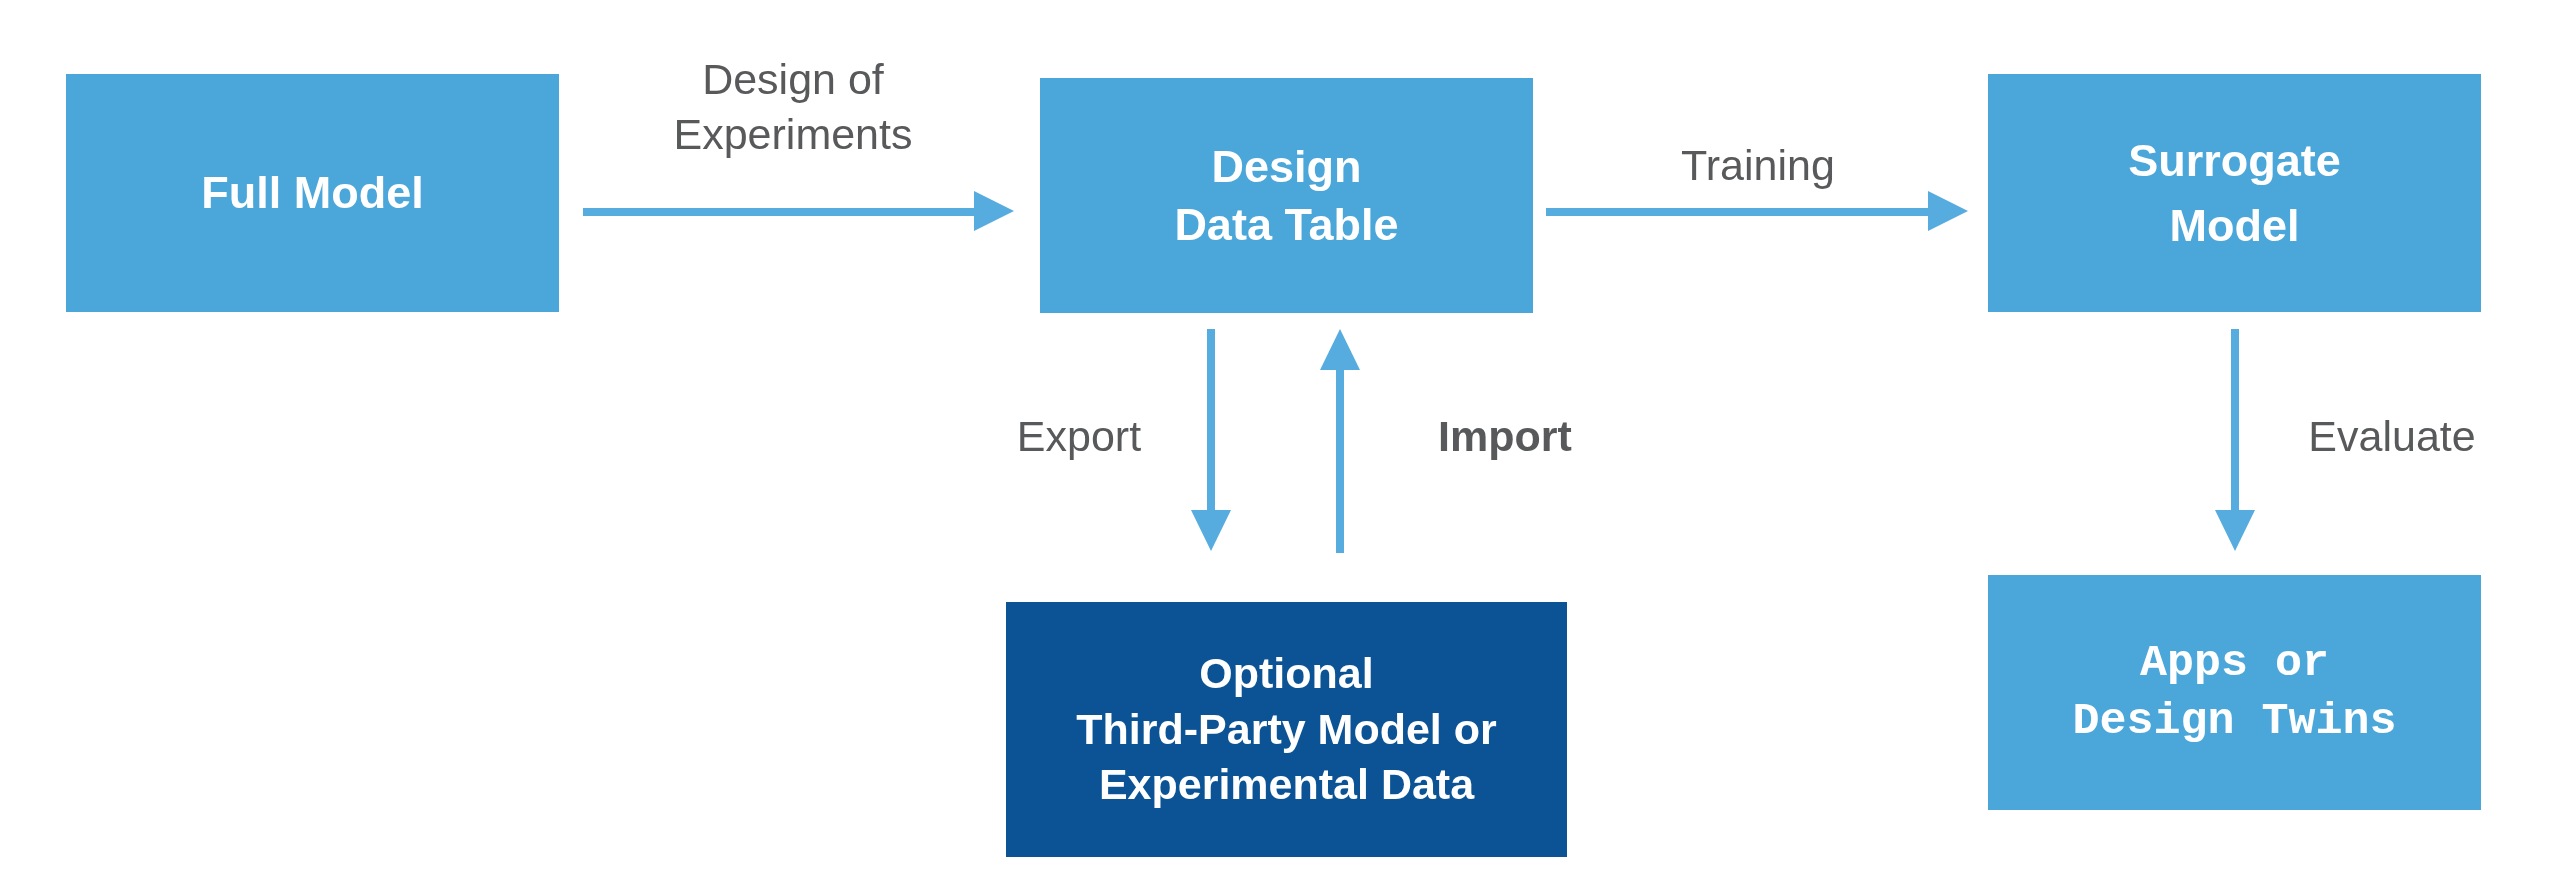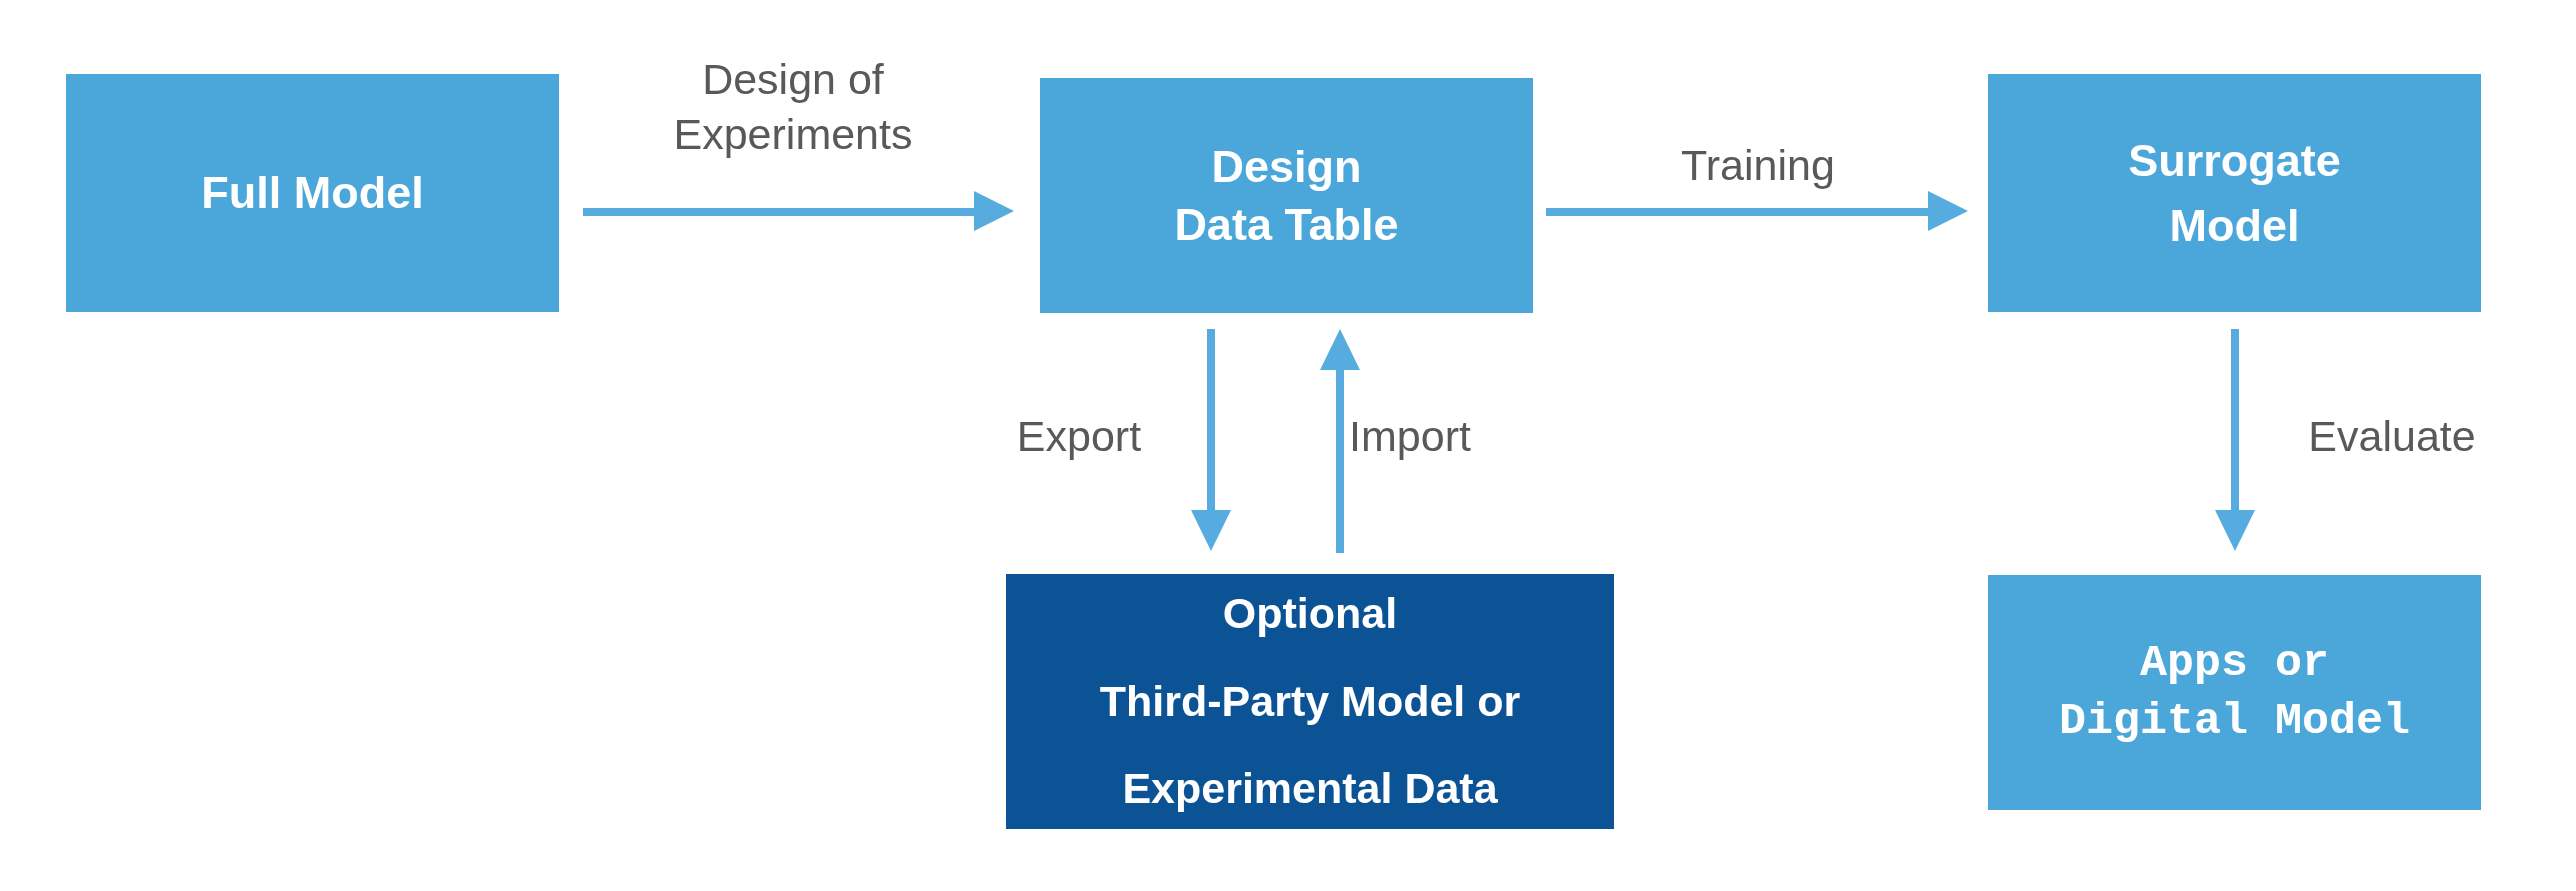--- a/index.html
+++ b/index.html
@@ -29,37 +29,37 @@
     font-size: 45px;
     line-height: 1.27;
   }
   .node.light { background: var(--node-light, #4BA7D9); }
   .node.dark  { background: var(--node-dark, #0B5394); font-size: 43px; line-height: 1.3; }
   .node span { display: block; }
 
   #n-full { left: 66px;   top: 74px; width: 493px; height: 238px; }
   #n-ddt  { left: 1040px; top: 78px; width: 493px; height: 235px; }
   #n-surr { left: 1988px; top: 74px; width: 493px; height: 238px; gap: 8px; }
-  #n-opt  { left: 1006px; top: 574px; width: 608px; height: 255px; gap: 32px; }
+  #n-opt  { left: 1006px; top: 602px; width: 561px; height: 255px; }
   #n-apps { left: 1988px; top: 575px; width: 493px; height: 235px; font-family: Liberation Mono, monospace; }
 
   
   .elabel {
     position: absolute;
     color: var(--label-text, #58595B);
     font-size: 43px;
     line-height: 1.27;
     text-align: center;
   }
   .elabel span { display: block; }
 
   #l-doe      { left: 618px;  top: 52px;  width: 350px; }
   #l-training { left: 1611px; top: 138px; width: 294px; }
   #l-export   { left: 939px; top: 409px; width: 280px; }
-  #l-import   { left: 1270px; top: 409px; width: 280px; }
+  #l-import   { left: 1365px; top: 409px; width: 280px; font-weight: bold; }
   #l-evaluate { left: 2252px; top: 409px; width: 280px; }
 
   
   .shaft {
     position: absolute;
     background: var(--arrow, #56ACDE);
   }
   .head {
     position: absolute;
     width: 0;
@@ -117,21 +117,21 @@
   </div>
 
   <div class="node dark" id="n-opt">
     <span>Optional</span>
     <span>Third-Party Model or</span>
     <span>Experimental Data</span>
   </div>
 
   <div class="node light" id="n-apps">
     <span>Apps or</span>
-    <span>Digital Model</span>
+    <span>Design Twins</span>
   </div>
 
   <div class="elabel" id="l-doe">
     <span>Design of</span>
     <span>Experiments</span>
   </div>
   <div class="elabel" id="l-training">Training</div>
   <div class="elabel" id="l-export">Export</div>
   <div class="elabel" id="l-import">Import</div>
   <div class="elabel" id="l-evaluate">Evaluate</div>

